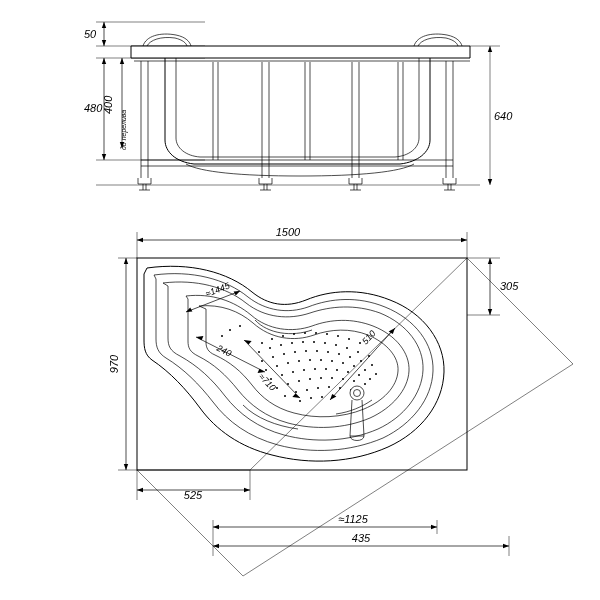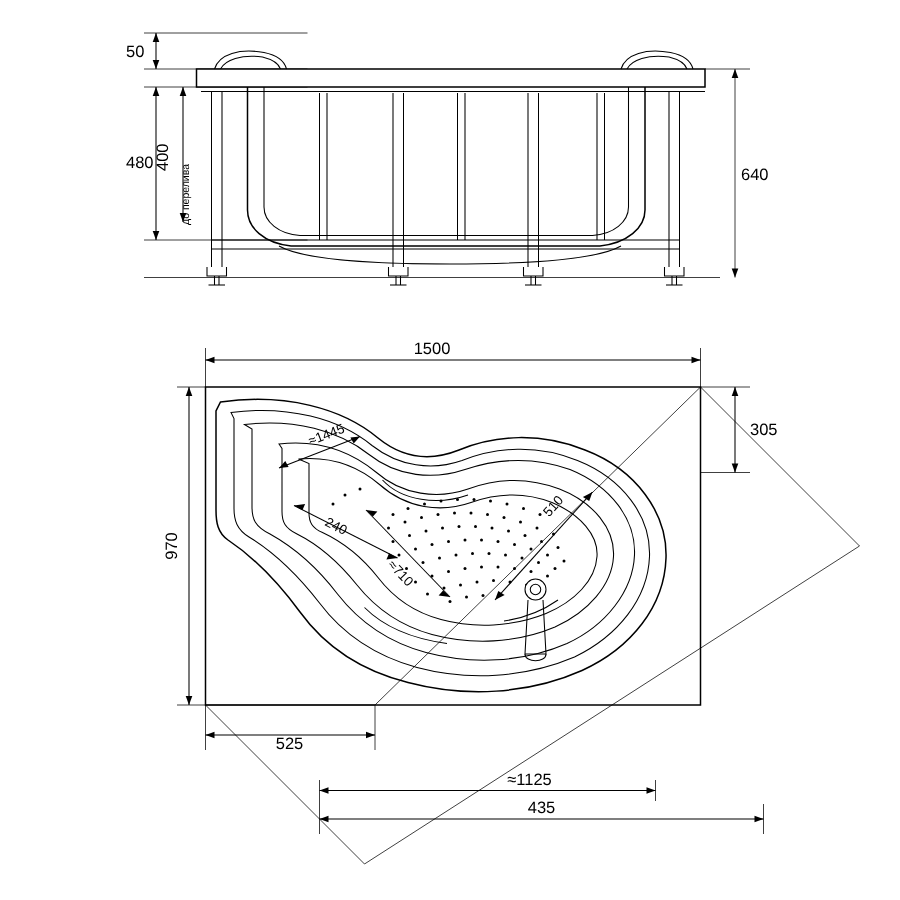--- a/index.html
+++ b/index.html
@@ -11,20 +11,21 @@
     width: 600px;
     height: 600px;
     font-family: "Liberation Sans", sans-serif;
     color: #000000;
     overflow: hidden;
   }
   #stage {
     position: relative;
     width: 600px;
     height: 584px;
+    font-style: italic;
   }
   svg#drawing {
     position: absolute;
     left: 0;
     top: 0;
     width: 600px;
     height: 600px;
     display: block;
   }
   .dim-text {

